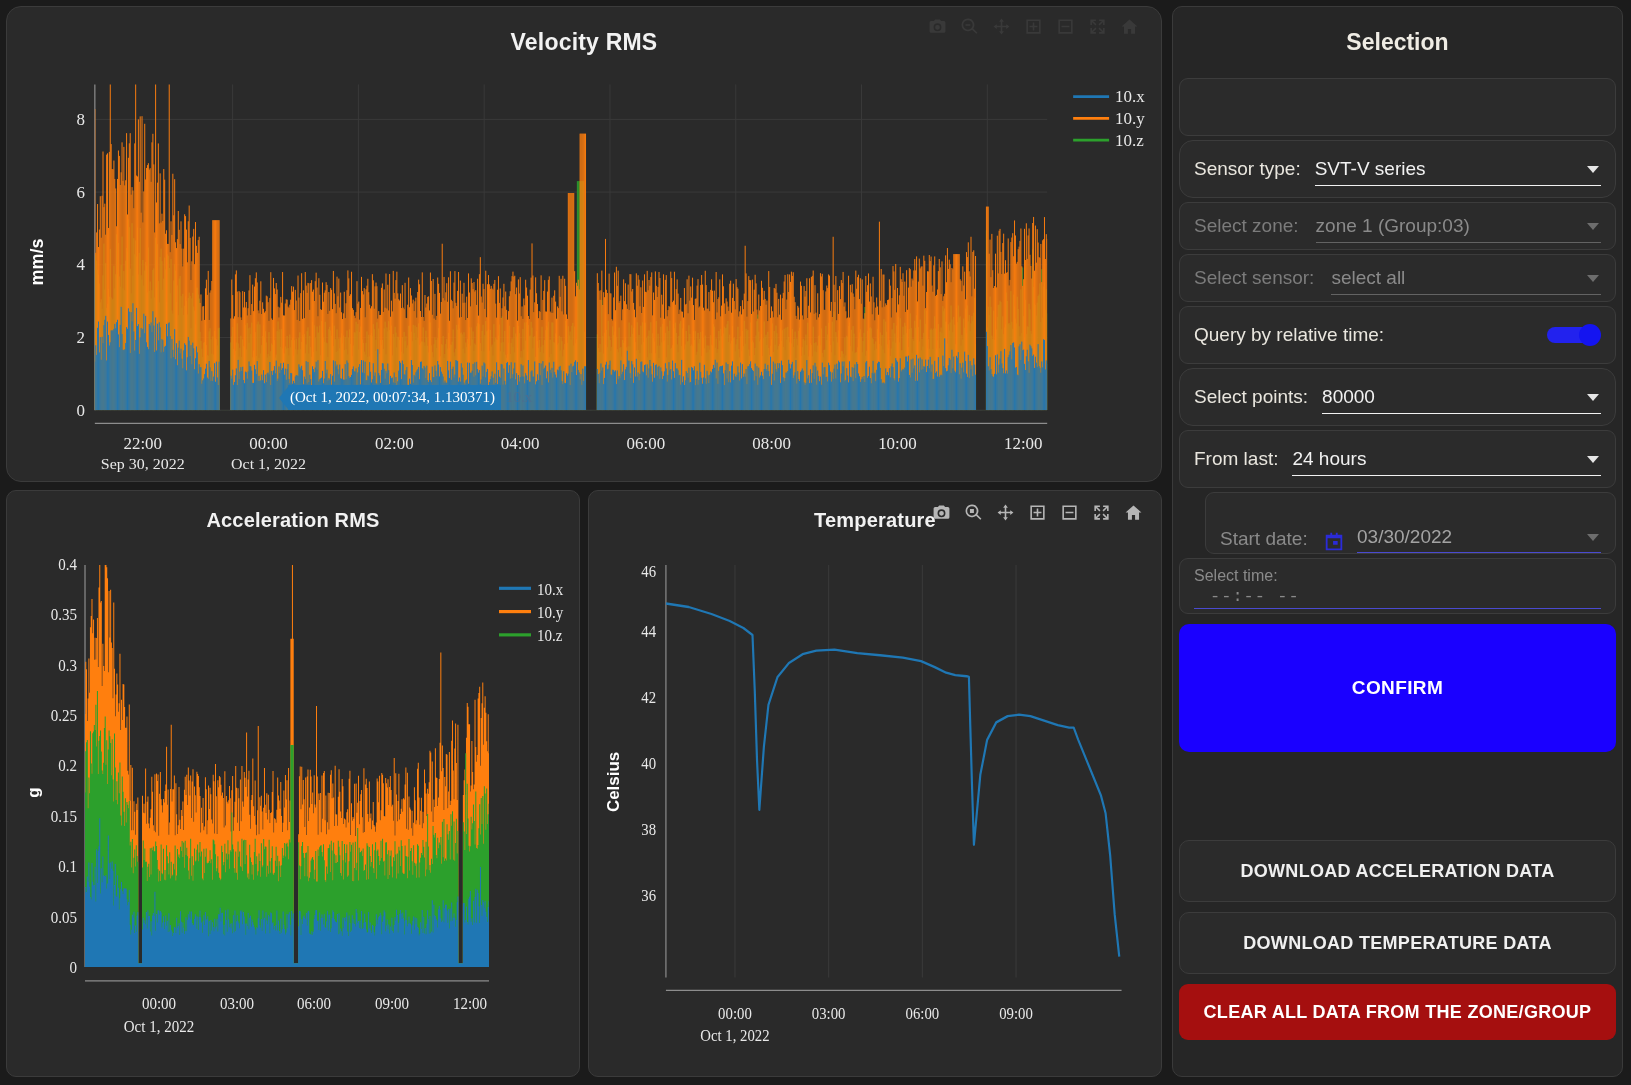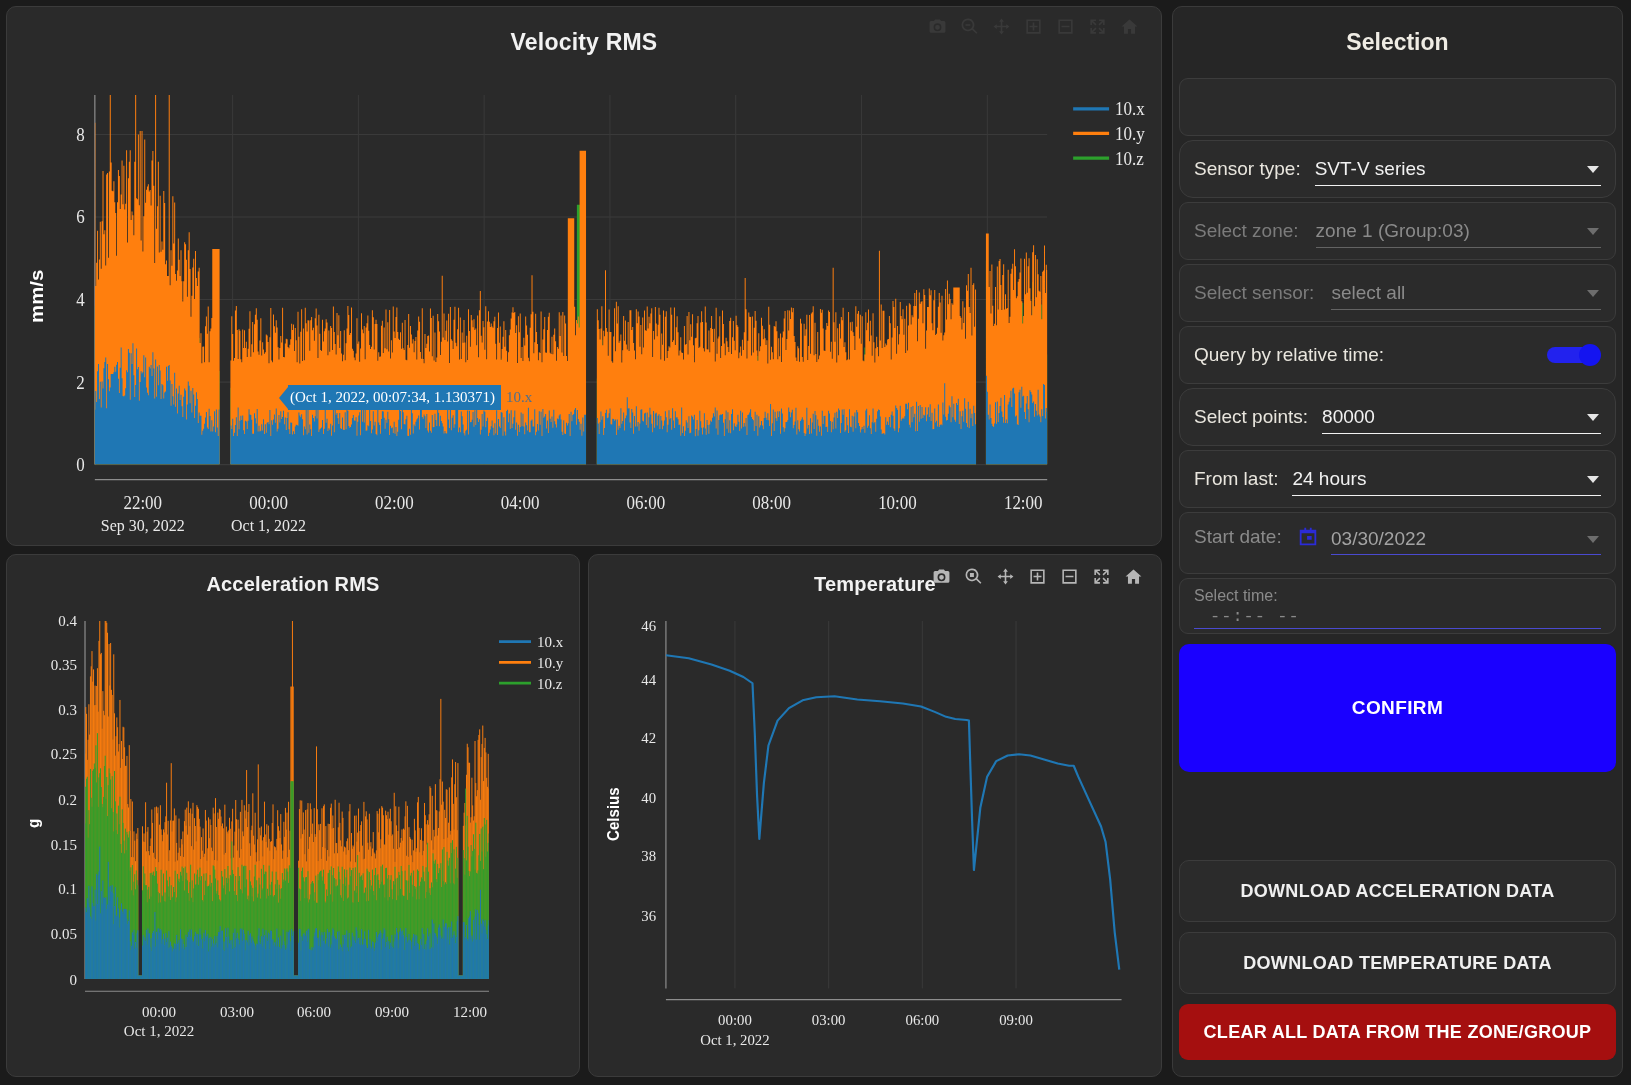--- a/index.html
+++ b/index.html
@@ -23,21 +23,21 @@
     padding: 6px 6px 8px 6px;
     display: flex; flex-direction: column; gap: 8px;
   }
   .panel {
     background: #2a2a2a;
     border: 1px solid #3b3b3b;
     border-radius: 10px;
     position: relative;
     overflow: hidden;
   }
-  #panel-velocity { height: 540px; }
+  #panel-velocity { height: 476px; border-radius: 15px; }
   #bottom-row { display: flex; gap: 8px; flex: 1; }
   #panel-accel { width: 574px; }
   #panel-temp  { flex: 1; }
 
   .chart-title {
     position: absolute; left: 0; right: 0;
     text-align: center;
     color: #f2f2f2;
     font-weight: 600;
     letter-spacing: .2px;
@@ -118,24 +118,24 @@
   .srow {
     border: 1px solid #3c3c3c;
     border-radius: 9px;
     background: #2b2b2b;
     display: flex; align-items: center;
     padding: 0 14px;
     position: relative;
   }
   #blank-row { height: 58px; }
   #row-sensor-type, #row-points { height: 58px; border-radius: 14px; }
-  #row-zone, #row-sensor { height: 58px; }
+  #row-zone, #row-sensor { height: 48px; }
   #row-relative { height: 58px; }
   #row-fromlast { height: 58px; }
-  #row-startdate { height: 62px; align-items: flex-start; padding-top: 10px; }
+  #row-startdate { height: 62px; align-items: flex-end; padding-top: 10px; margin-left: 26px; }
   #row-starttime { height: 56px; align-items: flex-start; padding-top: 8px; }
 
   .srow-label {
     color: #e9e6de;
     font-size: 19px;
     white-space: nowrap;
   }
   .srow-label.dim { color: #7b7b7b; }
   .sel-wrap {
     flex: 1;

